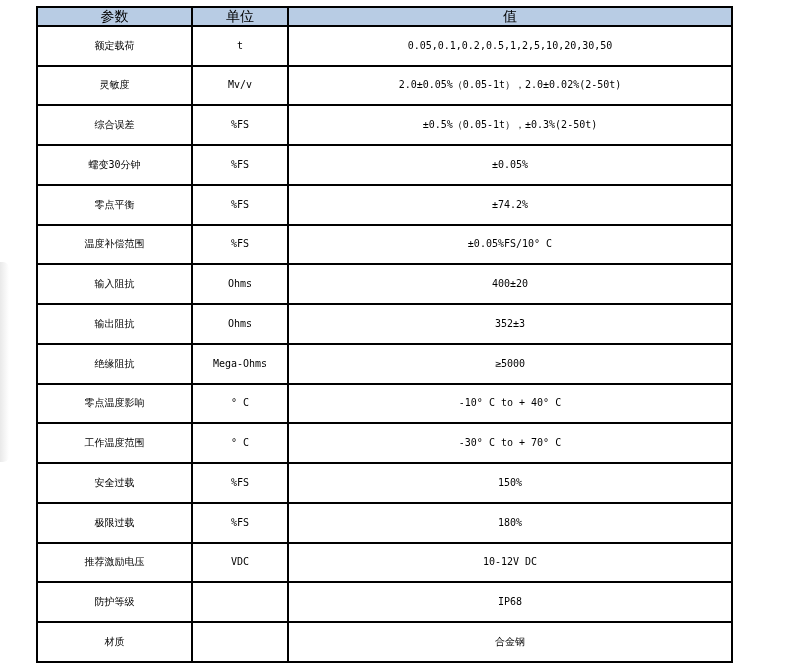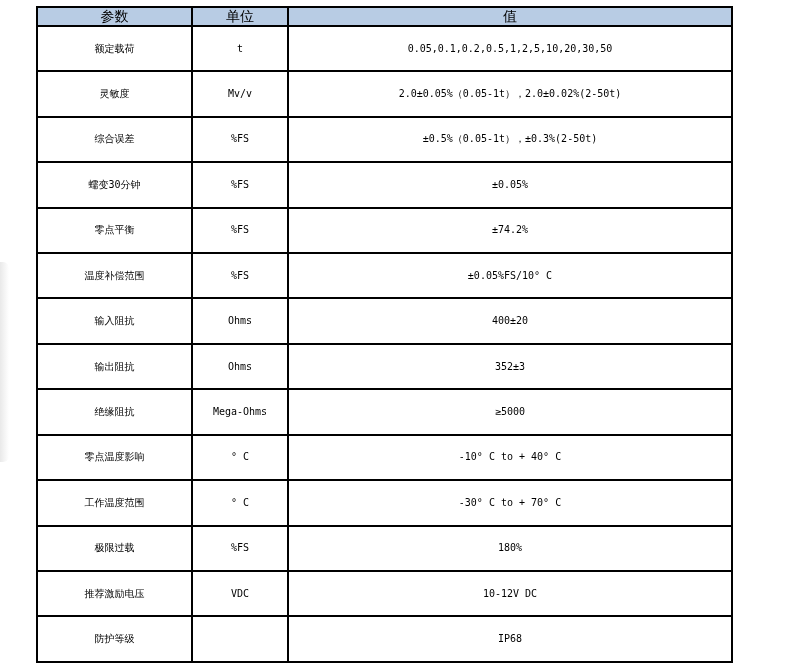--- a/index.html
+++ b/index.html
@@ -122,28 +122,38 @@
         <td>零点温度影响</td>
         <td>° C</td>
         <td>-10° C to + 40° C</td>
       </tr>
       <tr>
         <td>工作温度范围</td>
         <td>° C</td>
         <td>-30° C to + 70° C</td>
       </tr>
       <tr>
+        <td>安全过载</td>
+        <td>%FS</td>
+        <td>150%</td>
+      </tr>
+      <tr>
         <td>极限过载</td>
         <td>%FS</td>
         <td>180%</td>
       </tr>
       <tr>
         <td>推荐激励电压</td>
         <td>VDC</td>
         <td>10-12V DC</td>
       </tr>
       <tr>
         <td>防护等级</td>
         <td></td>
         <td>IP68</td>
       </tr>
+      <tr>
+        <td>材质</td>
+        <td></td>
+        <td>合金钢</td>
+      </tr>
     </tbody>
 </table>
 
 </body></html>

